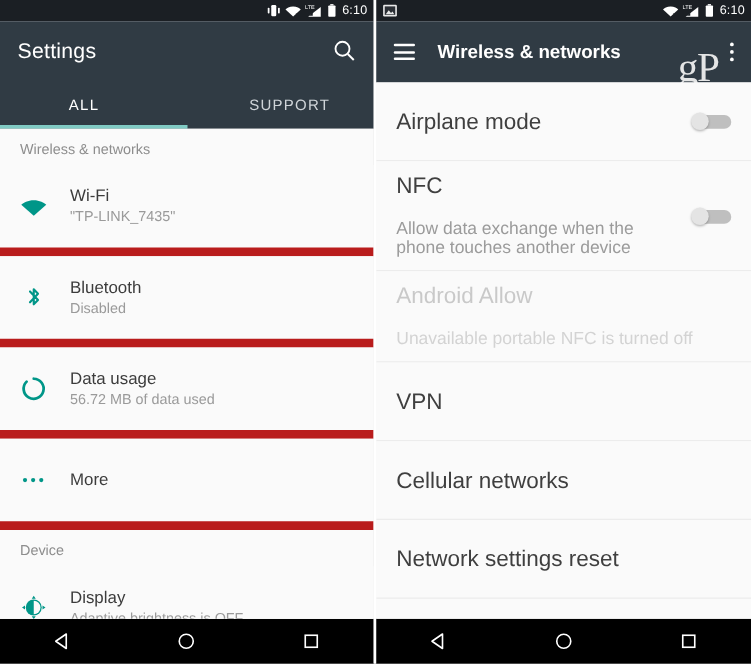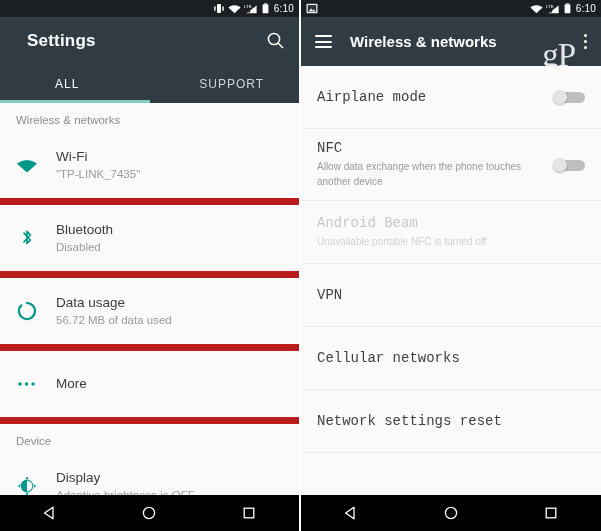--- a/index.html
+++ b/index.html
@@ -21,21 +21,21 @@
     color:#ffffff;font-size:9.5px;
   }
   .sb-left{display:flex;align-items:center;gap:4px;flex:1;}
   .sb-right{display:flex;align-items:center;gap:3px;}
   .sb-clock{font-size:10px;letter-spacing:.2px;color:#fff;margin-left:2px;}
   .ico{display:inline-block;line-height:0;}
 
   
   .appbar{background:#303b44;flex:0 0 auto;position:relative;}
   .appbar.left-bar{height:47px;display:flex;align-items:center;padding:0 14px;}
-  .appbar-title{color:#fff;font-size:17px;font-weight:bold;letter-spacing:.2px;flex:1;margin-left:13px;}
+  .appbar-title{color:#fff;font-size:17px;font-weight:normal;letter-spacing:.2px;flex:1;}
   .appbar.right-bar{height:49px;display:flex;align-items:center;padding:0 14px;}
   .hamburger{width:17px;height:13px;display:flex;flex-direction:column;justify-content:space-between;margin-right:18px;}
   .hamburger i{display:block;height:2px;background:#fff;border-radius:1px;}
   .right-title{color:#fff;font-size:15px;font-weight:bold;flex:1;}
   .overflow{width:4px;display:flex;flex-direction:column;gap:3px;align-items:center;margin-left:6px;}
   .overflow i{width:3px;height:3px;background:#fff;border-radius:50%;display:block;}
   .watermark{
     position:absolute;right:26px;top:22px;
     font-family:"Liberation Serif",serif;
     font-size:33px;color:#f2f2f2;opacity:.93;
@@ -62,22 +62,22 @@
   .row .txt{flex:1;min-width:0;}
   .row .title{font-size:13.5px;color:#3c3c3c;line-height:16px;}
   .row .sub{font-size:11.5px;color:#9a9a9a;line-height:15px;margin-top:2px;}
 
   
   .rrow{
     display:flex;align-items:center;min-height:40px;
     padding:11px 16px;border-bottom:1px solid #ececec;background:#fafafa;
   }
   .rrow .rtxt{flex:1;min-width:0;}
-  .rrow .rtitle{font-size:14px;color:#3f3f3f;line-height:17px;font-family:Liberation Mono, monospace;}
-  .rrow .rsub{font-size:10px;color:#9b9b9b;line-height:15px;margin-top:2px;}
+  .rrow .rtitle{font-size:18px;color:#3f3f3f;line-height:17px;}
+  .rrow .rsub{font-size:14px;color:#9b9b9b;line-height:15px;margin-top:18px;}
   .rrow.disabled .rtitle{color:#c9c9c9;}
   .rrow.disabled .rsub{color:#d3d3d3;}
   .rrow.highlight{position:relative;}
   .hl-box{
     position:absolute;left:9px;right:88px;top:2px;bottom:2px;
     border:3px solid #9b1414;box-sizing:border-box;pointer-events:none;
   }
 
   
   .switch{width:34px;height:14px;position:relative;flex:0 0 34px;margin-left:10px;}
@@ -304,21 +304,21 @@
           <div class="rsub">Allow data exchange when the phone touches another device</div>
         </div>
         <div class="switch">
           <div class="track"></div>
           <div class="knob"></div>
         </div>
       </div>
 
       <div class="rrow disabled">
         <div class="rtxt">
-          <div class="rtitle">Android Beam</div>
+          <div class="rtitle">Android Allow</div>
           <div class="rsub">Unavailable portable NFC is turned off</div>
         </div>
       </div>
 
 
       <div class="rrow">
         <div class="rtxt">
           <div class="rtitle">VPN</div>
         </div>
       </div>

